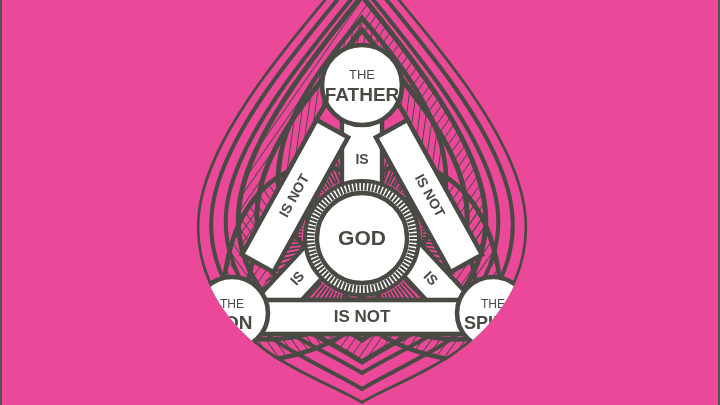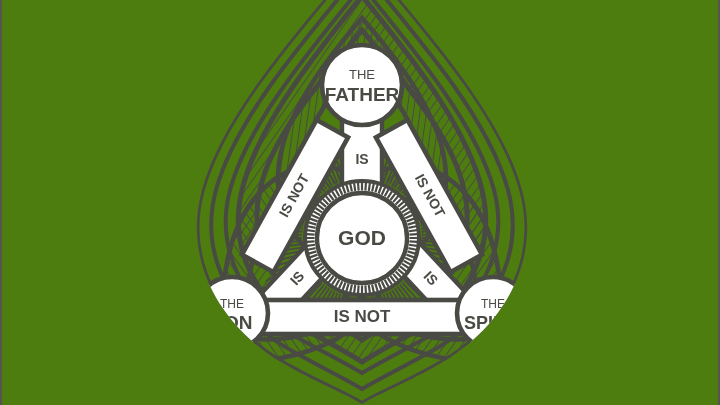--- a/index.html
+++ b/index.html
@@ -11,21 +11,21 @@
   body {
     width: 720px;
     height: 405px;
     overflow: hidden;
     font-family: "Liberation Sans", sans-serif;
   }
   #stage {
     position: relative;
     width: 720px;
     height: 405px;
-    background: #4d7c0f;
+    background: #ec4899;
     box-sizing: border-box;
     border-left: 2px solid #55554f;
     border-right: 2px solid #55554f;
   }
   #diagram {
     position: absolute;
     left: 0;
     top: 0;
     width: 720px;
     height: 405px;

